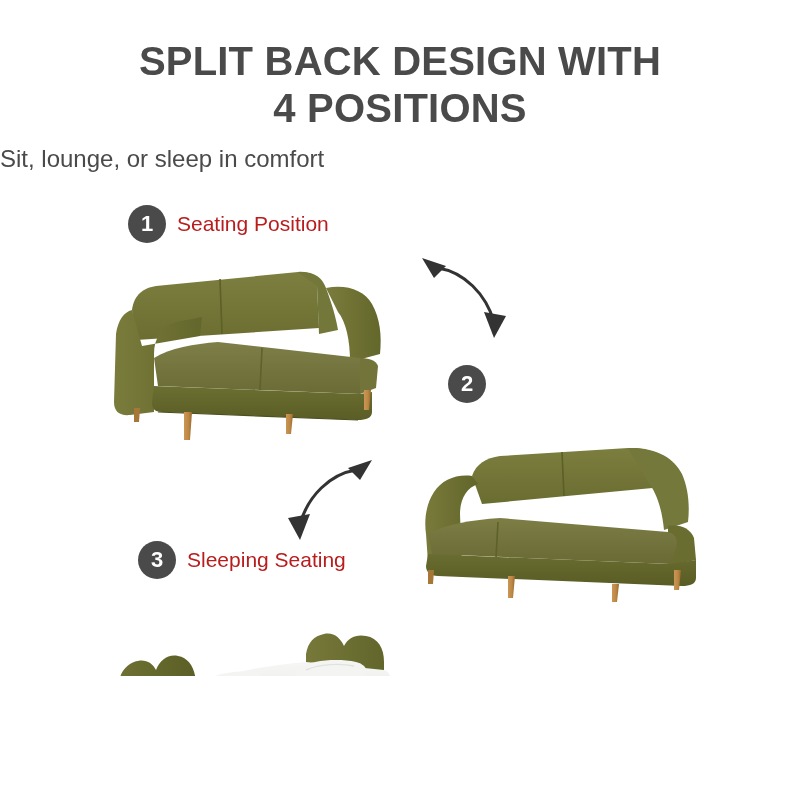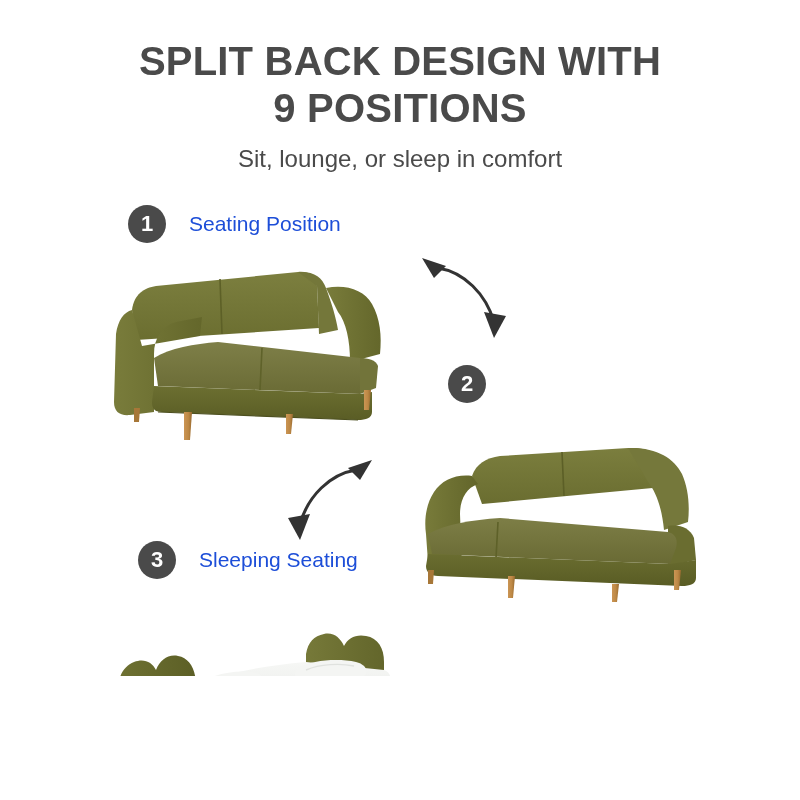--- a/index.html
+++ b/index.html
@@ -30,21 +30,20 @@
     color: #4a4a4a;
   }
   .title .line {
     display: block;
   }
   .subtitle {
     position: absolute;
     left: 0;
     top: 144px;
     width: 800px;
-    text-align: center;
     font-size: 24px;
     line-height: 30px;
     font-weight: normal;
     color: #4a4a4a;
   }
 
   
   .step {
     position: absolute;
     display: flex;
@@ -59,23 +58,22 @@
     color: #ffffff;
     font-size: 22px;
     font-weight: bold;
     display: flex;
     align-items: center;
     justify-content: center;
     flex: 0 0 auto;
   }
   .step-label {
     font-size: 21px;
-    color: #1d4ed8;
+    color: #b91c1c;
     white-space: nowrap;
-    margin-left: 12px;
   }
 
   
   .art {
     position: absolute;
   }
   .art svg {
     display: block;
   }
 
@@ -84,21 +82,21 @@
     position: absolute;
   }
 </style>
 </head>
 <body>
 
 <div id="page">
 
   <div class="title">
     <span class="line">SPLIT BACK DESIGN WITH</span>
-    <span class="line">9 POSITIONS</span>
+    <span class="line">4 POSITIONS</span>
   </div>
   <div class="subtitle">Sit, lounge, or sleep in comfort</div>
 
   <div class="step" style="left:128px; top:205px;">
     <div class="badge">1</div>
     <div class="step-label">Seating Position</div>
   </div>
 
   <div class="art" style="left:110px; top:262px;">
     <svg width="310" height="180" viewBox="0 0 310 180" xmlns="http://www.w3.org/2000/svg">

